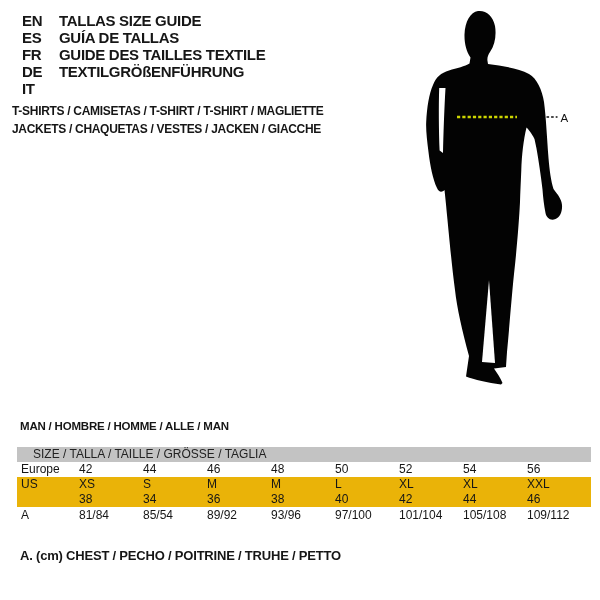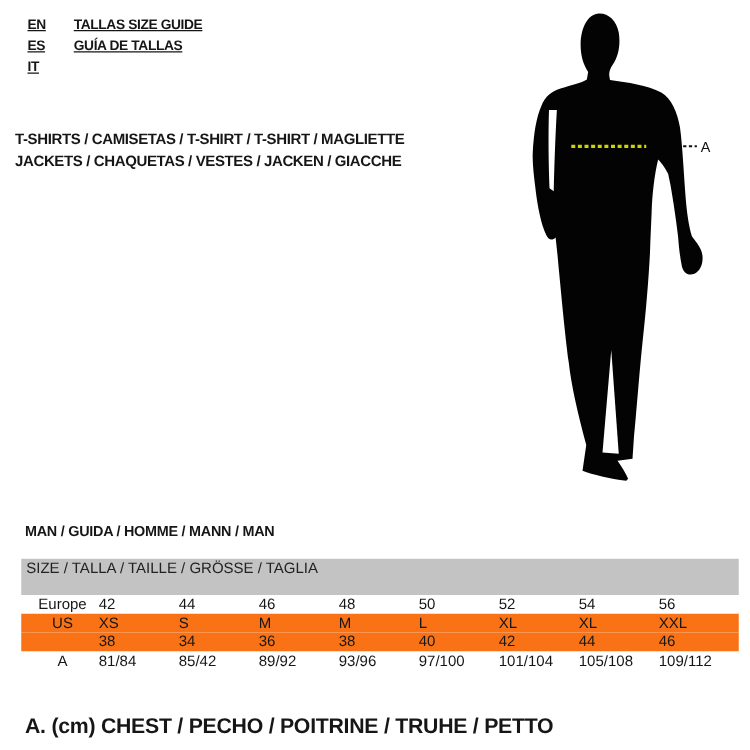--- a/index.html
+++ b/index.html
@@ -2,52 +2,60 @@
 <html><head>
 <meta charset="utf-8">
 <style>
   html,body{margin:0;padding:0;}
   body{
     width:600px;height:600px;position:relative;background:#ffffff;
     font-family:"Liberation Sans", sans-serif;color:#161616;overflow:hidden;
   }
   
   .lang-block{position:absolute;left:22px;top:12px;}
-  .lang-row{display:flex;line-height:17px;font-size:11px;font-weight:bold;letter-spacing:-0.3px;text-decoration:underline;}
+  .lang-row{display:flex;line-height:17px;font-size:15px;font-weight:bold;letter-spacing:-0.3px;}
   .lang-code{width:37px;flex:0 0 37px;}
   
   .cats{position:absolute;left:12px;top:102px;font-size:12px;font-weight:bold;letter-spacing:-0.3px;line-height:18px;}
   
   .figure-wrap{position:absolute;left:410px;top:0;width:165px;height:400px;}
   .figure-wrap svg{display:block;}
   .measure-a{font-family:"Liberation Sans",sans-serif;font-size:11.5px;fill:#111;}
   
   .man-line{position:absolute;left:20px;top:420px;font-size:11.5px;font-weight:bold;letter-spacing:-0.2px;}
   
   .size-table{position:absolute;left:17px;top:447px;width:574px;font-size:12px;}
-  .thead{height:29px;line-height:15px;background:#c3c3c3;padding-left:4px;color:#222;}
+  .thead{height:15px;line-height:15px;background:#c3c3c3;padding-left:16px;color:#222;}
   .trow{display:grid;grid-template-columns:62px repeat(8,1fr);height:15px;line-height:15px;}
   .trow.last{height:17px;line-height:17px;}
-  .trow.alt{background:#f97316;}
-  .tlabel{padding-left:4px;text-align:center;}
+  .trow.alt{background:#eab308;}
+  .tlabel{padding-left:4px;text-align:left;}
   .tcell{text-align:left;}
   
-  .footnote{position:absolute;left:20px;top:571px;font-size:17px;font-weight:bold;letter-spacing:-0.2px;}
+  .footnote{position:absolute;left:20px;top:548px;font-size:13px;font-weight:bold;letter-spacing:-0.2px;}
 </style>
 </head>
 <body>
 
 <div class="lang-block">
   <div class="lang-row">
     <span class="lang-code">EN</span>
     <span class="lang-label">TALLAS SIZE GUIDE</span>
   </div>
   <div class="lang-row">
     <span class="lang-code">ES</span>
     <span class="lang-label">GUÍA DE TALLAS</span>
+  </div>
+  <div class="lang-row">
+    <span class="lang-code">FR</span>
+    <span class="lang-label">GUIDE DES TAILLES TEXTILE</span>
+  </div>
+  <div class="lang-row">
+    <span class="lang-code">DE</span>
+    <span class="lang-label">TEXTILGRÖßENFÜHRUNG</span>
   </div>
   <div class="lang-row">
     <span class="lang-code">IT</span>
   </div>
 </div>
 
 <div class="cats">
   <div>T-SHIRTS / CAMISETAS / T-SHIRT / T-SHIRT / MAGLIETTE</div>
   <div>JACKETS / CHAQUETAS / VESTES / JACKEN / GIACCHE</div>
 </div>
@@ -98,21 +106,21 @@
 
     <path fill="#ffffff" d="M79 280 L85 363 L72 362 Z"></path>
 
     <line x1="47" y1="117" x2="107" y2="117" stroke-width="2.6" stroke-dasharray="3.2 2.1" stroke="#ccd500"></line>
 
     <line x1="136.5" y1="117" x2="147.5" y2="117" stroke-width="1.6" stroke-dasharray="2.6 2" stroke="#111111"></line>
     <text class="measure-a" x="150.5" y="121.5">A</text>
   </svg>
 </div>
 
-<div class="man-line">MAN / GUIDA / HOMME / MANN / MAN</div>
+<div class="man-line">MAN / HOMBRE / HOMME / ALLE / MAN</div>
 
 <div class="size-table">
   <div class="thead">
     <span>SIZE / TALLA / TAILLE / GRÖSSE / TAGLIA</span>
   </div>
   <div class="trow">
     <span class="tlabel">Europe</span>
     <span class="tcell">42</span>
     <span class="tcell">44</span>
     <span class="tcell">46</span>
@@ -140,21 +148,21 @@
     <span class="tcell">36</span>
     <span class="tcell">38</span>
     <span class="tcell">40</span>
     <span class="tcell">42</span>
     <span class="tcell">44</span>
     <span class="tcell">46</span>
   </div>
   <div class="trow last">
     <span class="tlabel">A</span>
     <span class="tcell">81/84</span>
-    <span class="tcell">85/42</span>
+    <span class="tcell">85/54</span>
     <span class="tcell">89/92</span>
     <span class="tcell">93/96</span>
     <span class="tcell">97/100</span>
     <span class="tcell">101/104</span>
     <span class="tcell">105/108</span>
     <span class="tcell">109/112</span>
   </div>
 </div>
 
 <div class="footnote">A. (cm) CHEST / PECHO / POITRINE / TRUHE / PETTO</div>

